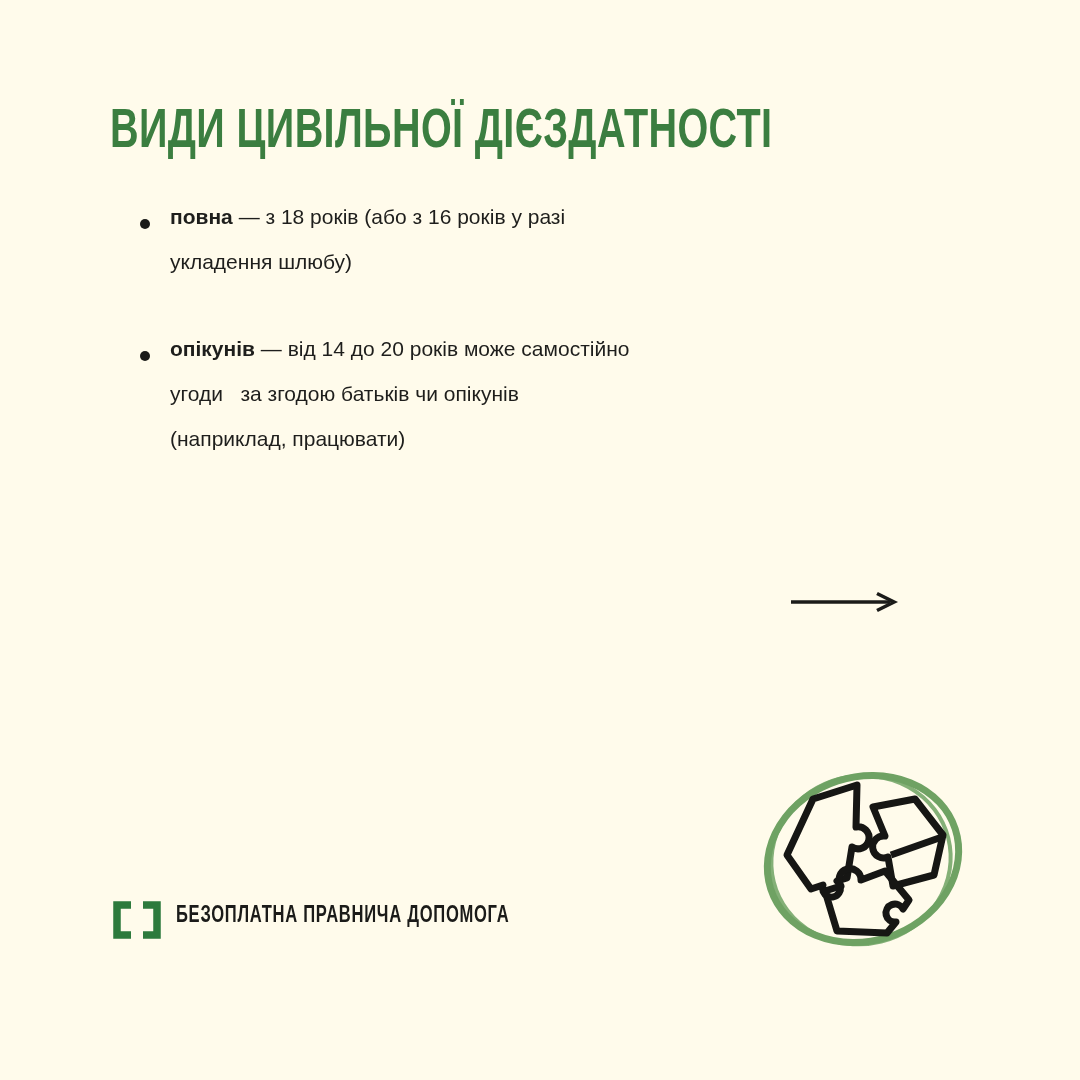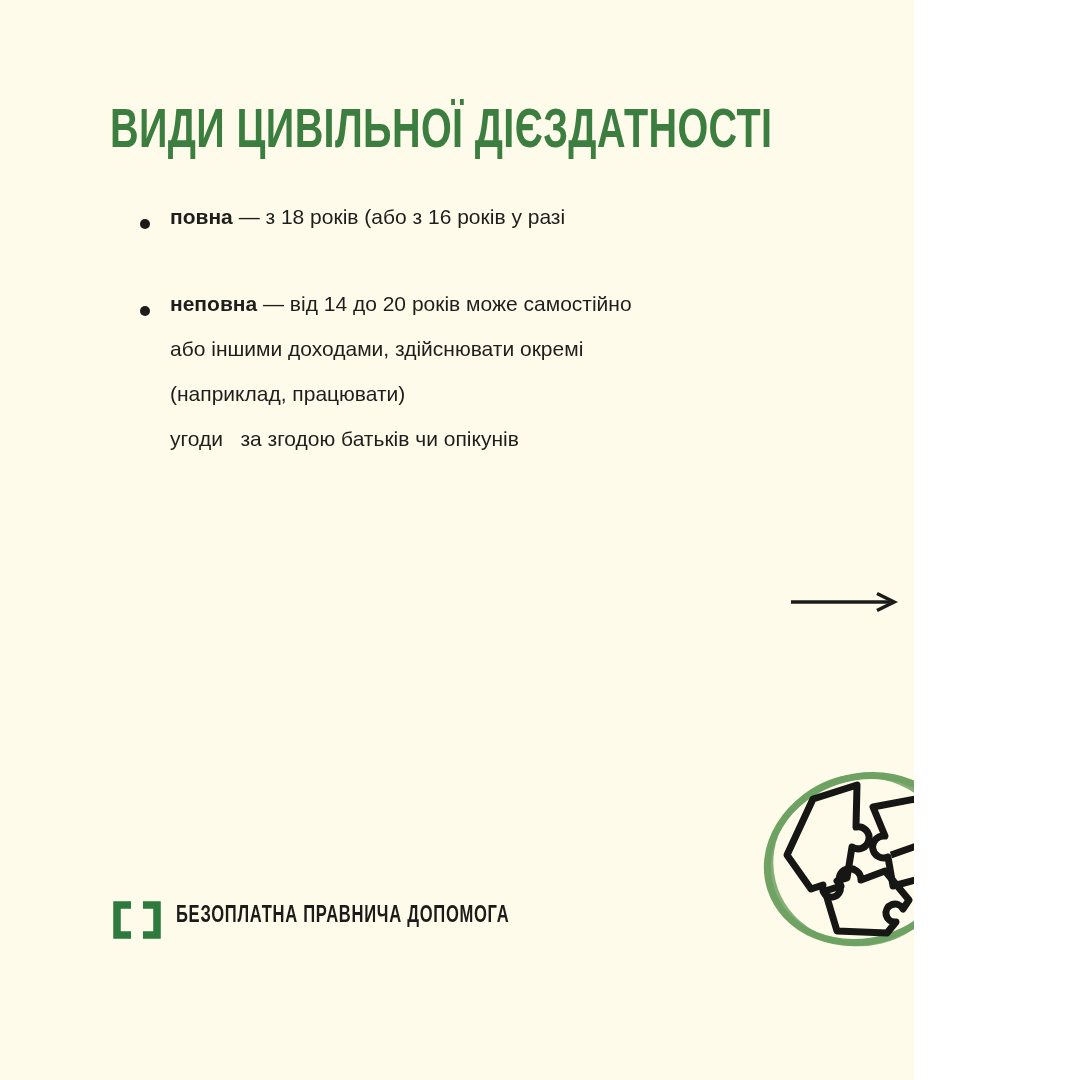--- a/index.html
+++ b/index.html
@@ -1,18 +1,18 @@
 <!DOCTYPE html>
 <html lang="uk"><head>
 <meta charset="utf-8">
 <style>
   html,body{margin:0;padding:0;}
   .page{
     position:relative;
-    width:914px;height:1080px;
+    width:1080px;height:1080px;
     background:#FFFBEB;
     overflow:hidden;
     font-family:"Liberation Sans",sans-serif;
     color:#1E1E1C;
   }
   .heading{
     position:absolute;
     left:110px;top:101px;
     margin:0;
     font-size:55px;
@@ -86,30 +86,30 @@
 <div class="page">
 
   <h1 class="heading">ВИДИ ЦИВІЛЬНОЇ ДІЄЗДАТНОСТІ</h1>
 
   <div class="bullets">
 
     <div class="bullet">
       <span class="dot"></span>
       <div class="bullet-text">
         <div class="line"><span class="term">повна</span><span> — з 18 років (або з 16 років у разі</span></div>
+        <div class="line">укладення шлюбу)</div>
       </div>
     </div>
 
     <div class="bullet">
       <span class="dot"></span>
       <div class="bullet-text">
-        <div class="line"><span class="term">неповна</span><span> — від 14 до 20 років може самостійно</span></div>
-        <div class="line">або іншими доходами, здійснювати окремі</div>
+        <div class="line"><span class="term">опікунів</span><span> — від 14 до 20 років може самостійно</span></div>
+        <div class="line">угоди   за згодою батьків чи опікунів</div>
         <div class="line">(наприклад, працювати)</div>
-        <div class="line">угоди   за згодою батьків чи опікунів</div>
       </div>
     </div>
 
   </div>
 
   <svg class="arrow" viewBox="0 0 120 30" aria-hidden="true">
     <line x1="3" y1="15" x2="102" y2="15" stroke="#1B1B19" stroke-width="3.6"></line>
     <path d="M 89,6.5 L 106,15 L 89,23.5" fill="none" stroke="#1B1B19" stroke-width="3.6" stroke-linejoin="miter"></path>
   </svg>
 

